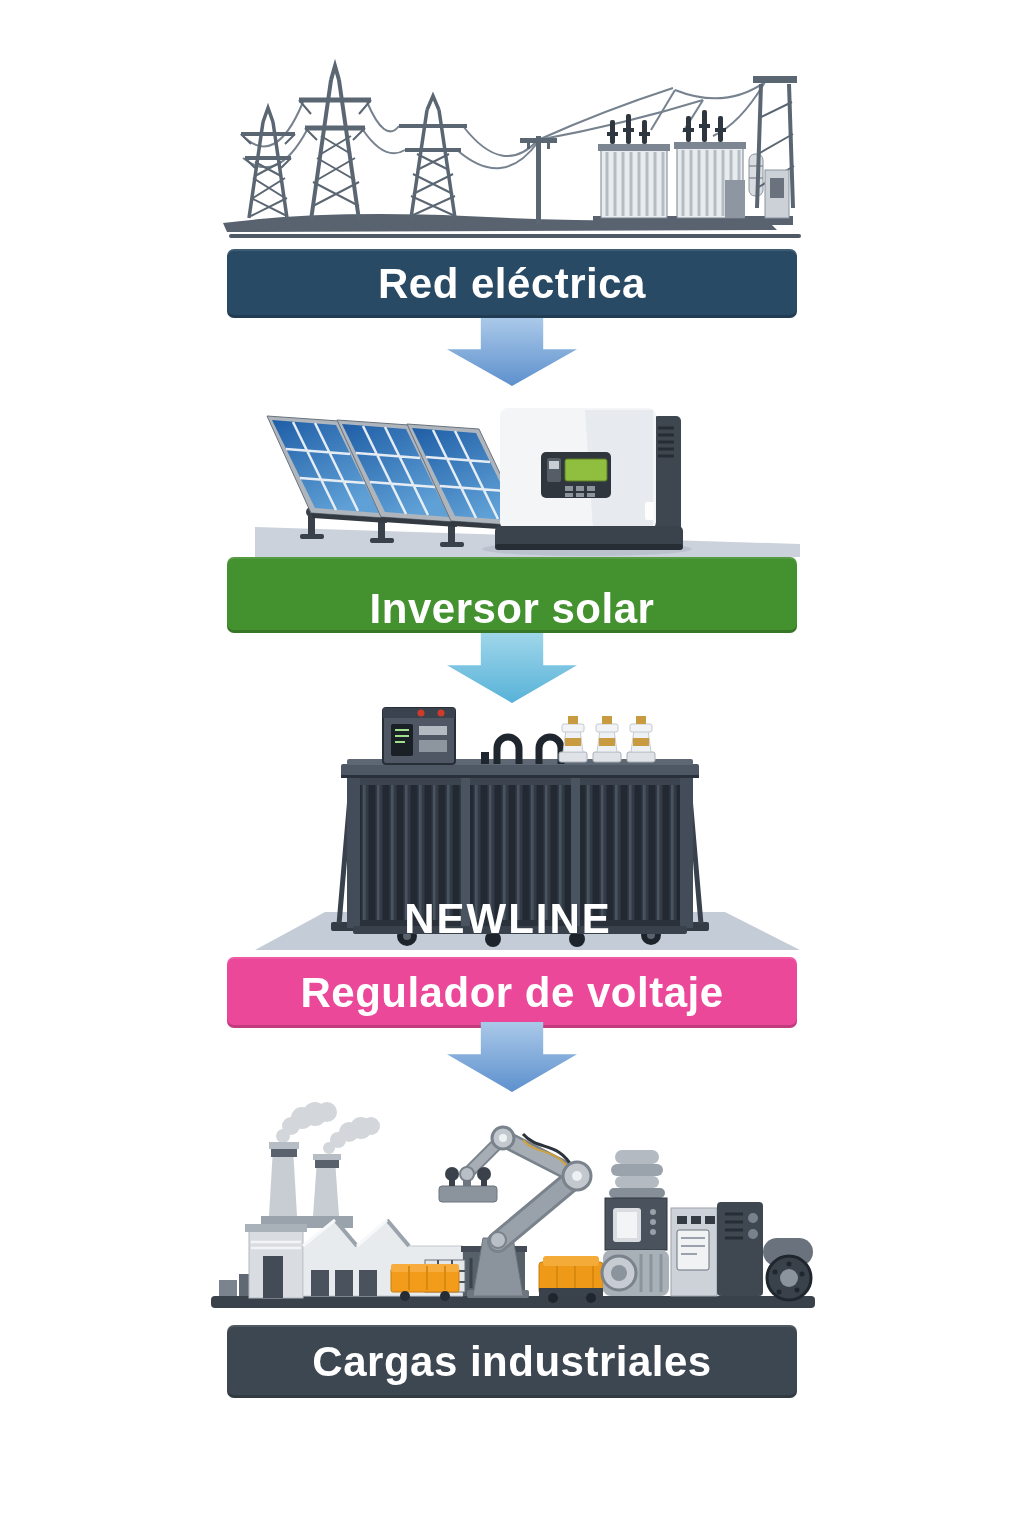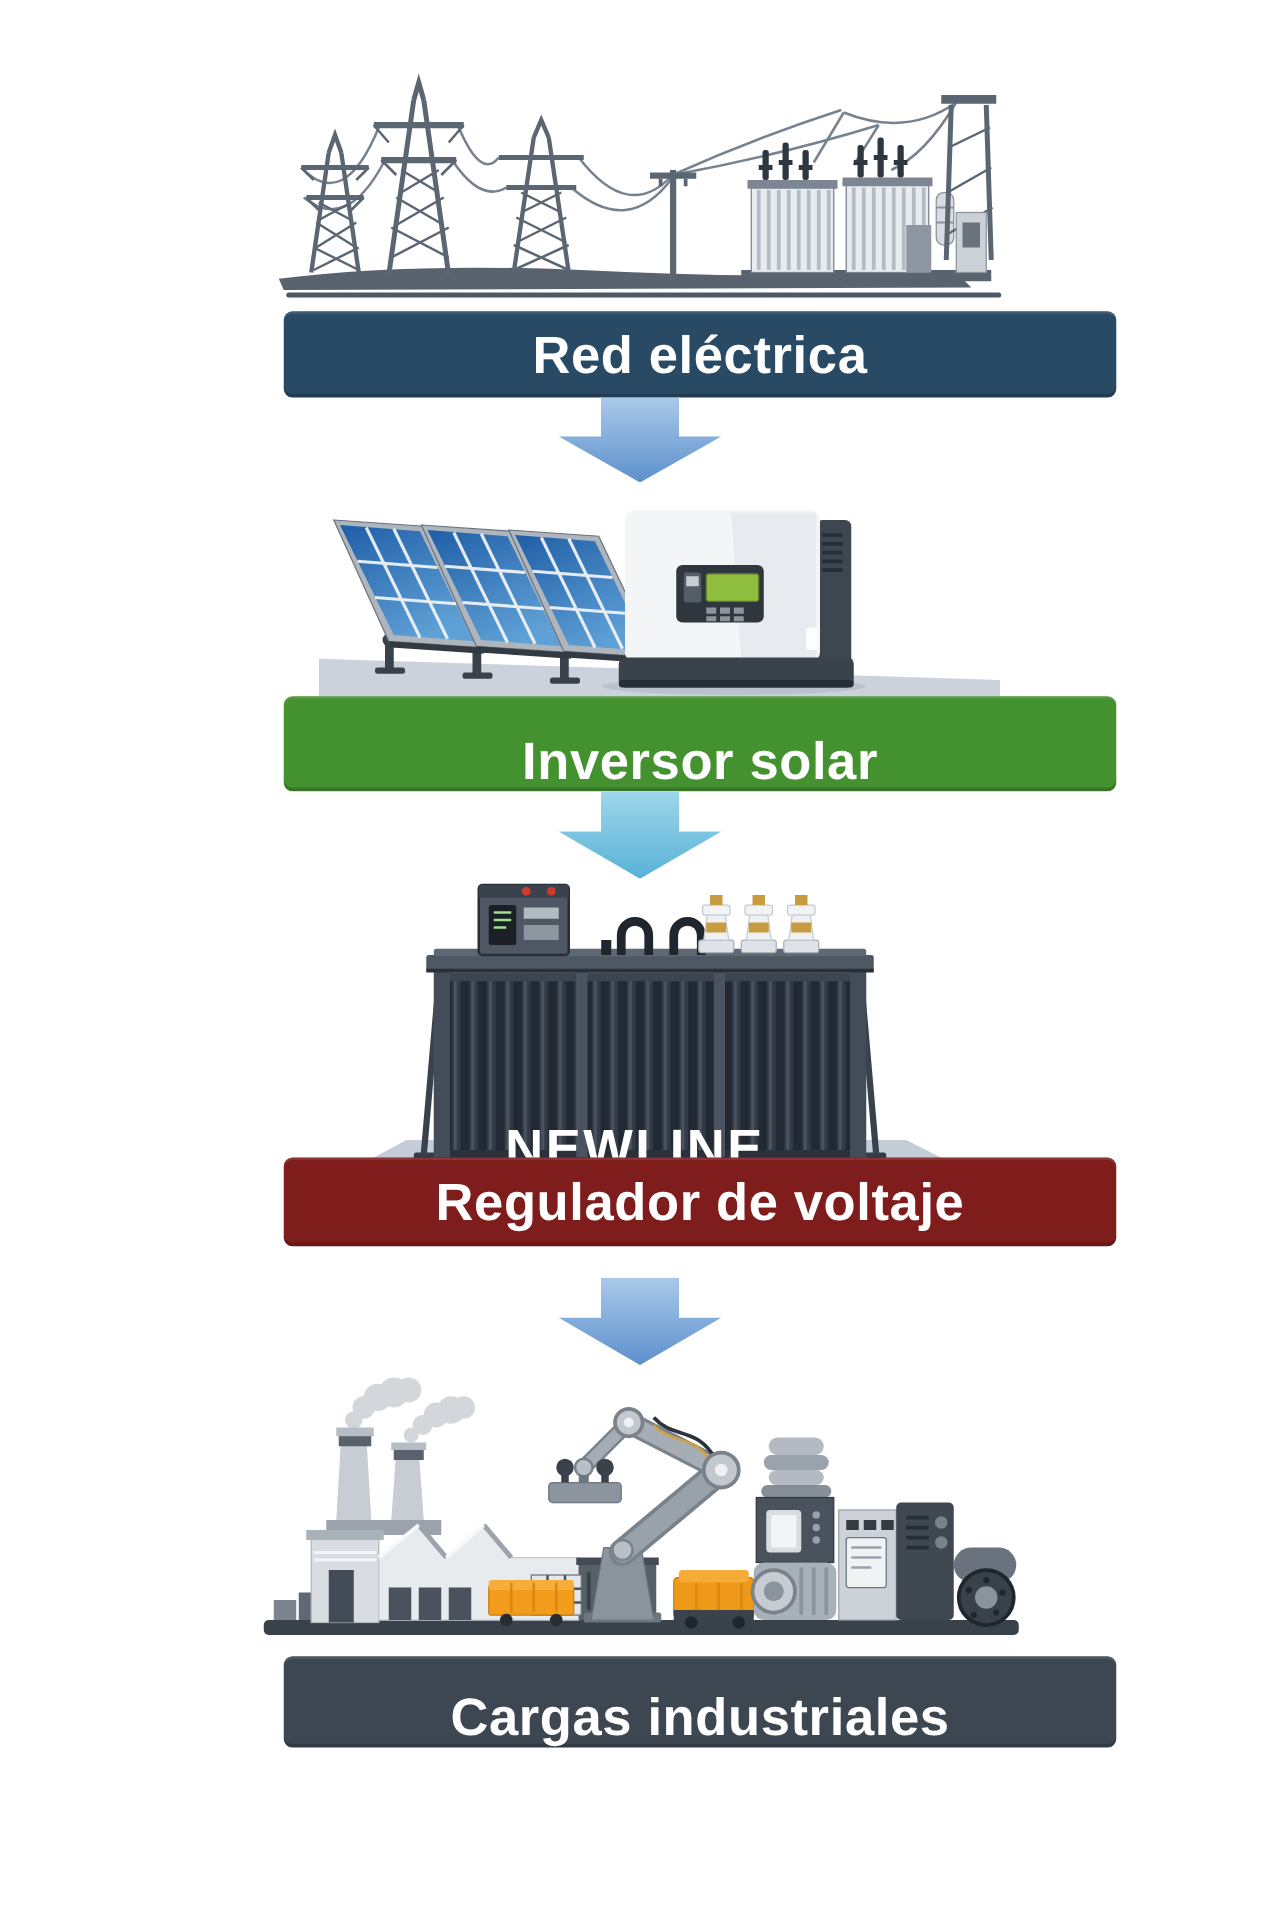--- a/index.html
+++ b/index.html
@@ -7,29 +7,29 @@
     position:relative;width:1024px;height:1536px;background:#ffffff;overflow:hidden;
     font-family:"Liberation Sans",sans-serif;
   }
   .illus{position:absolute;display:block;}
   #illus-grid{left:205px;top:58px;width:610px;height:188px;}
   #illus-solar{left:255px;top:386px;width:545px;height:171px;}
   #illus-regulator{left:255px;top:700px;width:545px;height:252px;}
   #illus-industrial{left:205px;top:1090px;width:615px;height:232px;}
 
   .banner{
-    position:absolute;left:227px;width:666px;border-radius:7px;
+    position:absolute;left:227px;width:570px;border-radius:7px;
     display:flex;align-items:center;justify-content:center;
     color:#ffffff;font-weight:bold;font-size:42px;letter-spacing:.5px;
     box-shadow:inset 0 2px 0 rgba(255,255,255,.10), inset 0 -3px 0 rgba(0,0,0,.18);
   }
   #banner-grid{top:249px;height:69px;background:#294a64;}
   #banner-solar{top:557px;height:76px;background:#44912f;align-items:flex-end;}
-  #banner-regulator{top:926px;height:71px;background:#7f1d1d;}
-  #banner-loads{top:1325px;height:73px;background:#3d4751;align-items:flex-end;}
+  #banner-regulator{top:957px;height:71px;background:#ec4899;}
+  #banner-loads{top:1325px;height:73px;background:#3d4751;}
 
   .arrow{position:absolute;left:447px;width:130px;}
   #arrow-1{top:318px;height:68px;}
   #arrow-2{top:633px;height:70px;}
   #arrow-3{top:1022px;height:70px;}
   .arrow-shape{
     width:100%;height:100%;
     clip-path:polygon(26% 0, 74% 0, 74% 46%, 100% 46%, 50% 100%, 0 46%, 26% 46%);
   }
   .grad-blue{background:linear-gradient(180deg,#aac9e9 0%,#5d90cd 100%);}

